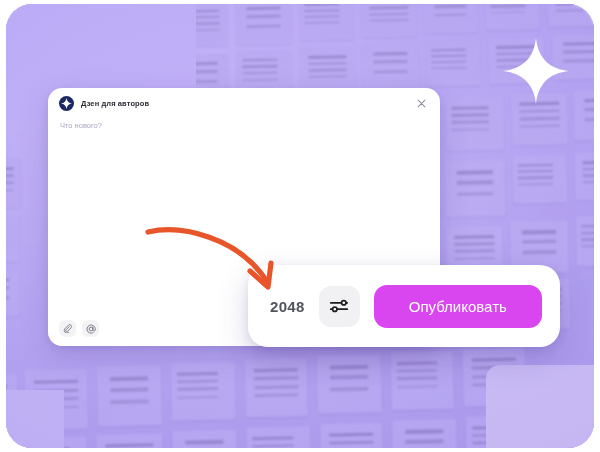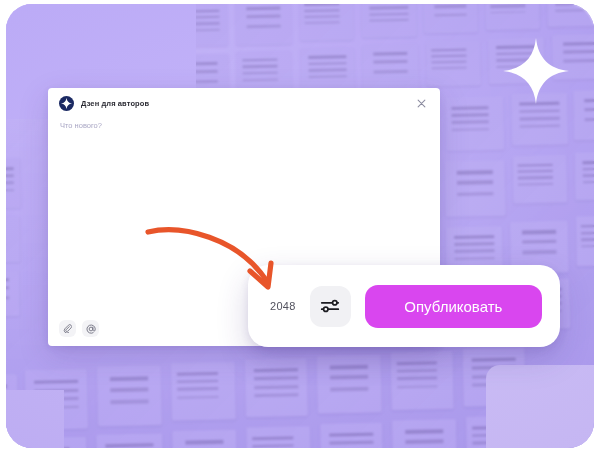--- a/index.html
+++ b/index.html
@@ -144,21 +144,21 @@
   }
 
   
   .dialog {
     position: absolute;
     left: 48px;
     top: 88px;
     width: 392px;
     height: 258px;
     background: #ffffff;
-    border-radius: 4px;
+    border-radius: 14px;
     box-shadow: 0 10px 30px rgba(60,40,120,0.18), 0 2px 6px rgba(60,40,120,0.10);
   }
 
   .dialog-header {
     position: absolute;
     left: 0; right: 0; top: 0;
     height: 30px;
     display: flex;
     align-items: center;
     padding: 0 10px 0 11px;
@@ -230,23 +230,24 @@
     border-radius: 20px;
     box-shadow: 0 12px 32px rgba(60,40,120,0.20), 0 3px 8px rgba(60,40,120,0.10);
     display: flex;
     align-items: center;
     padding: 0 18px 0 22px;
     gap: 14px;
     box-sizing: border-box;
   }
 
   .char-count {
-    font-size: 11px;
+    font-size: 15px;
     color: #52525e;
     letter-spacing: .3px;
+    font-weight: bold;
   }
 
   .settings-btn {
     width: 41px;
     height: 41px;
     border-radius: 12px;
     background: #f1f1f4;
     display: flex;
     align-items: center;
     justify-content: center;

